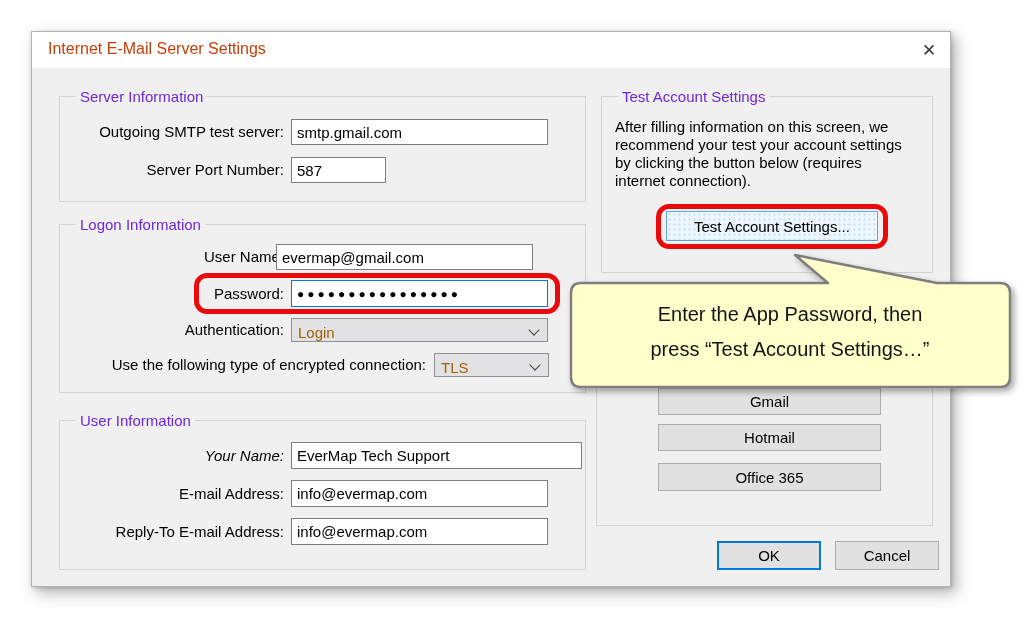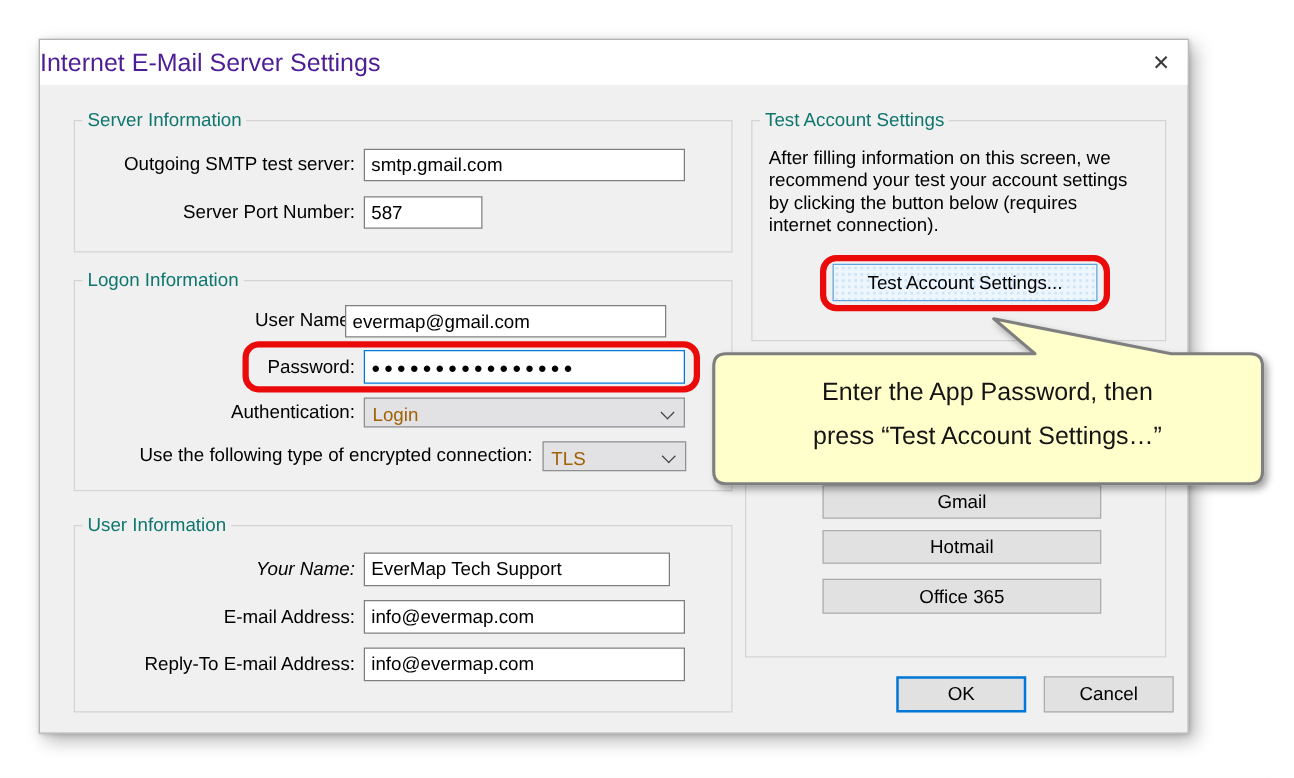--- a/index.html
+++ b/index.html
@@ -5,29 +5,29 @@
   * { margin:0; padding:0; box-sizing:border-box; }
   html,body { background:#ffffff; }
   body { font-family:"Liberation Sans", sans-serif; }
   #stage { position:relative; width:1035px; height:622px; background:#ffffff; overflow:hidden; }
 
   
   .dialog { position:absolute; left:31px; top:31px; width:920px; height:556px;
             background:#f0f0f0; border:1px solid #b3b3b3;
             box-shadow:5px 6px 14px rgba(0,0,0,0.30), 1px 1px 4px rgba(0,0,0,0.18); }
   .titlebar { position:absolute; left:0; top:0; width:100%; height:36px; background:#ffffff; }
-  .title { position:absolute; left:0; top:8px; font-size:20px; color:#4c1d95; }
+  .title { position:absolute; left:16px; top:8px; font-size:16px; color:#c2410c; }
   .close-btn { position:absolute; right:6px; top:3px; width:30px; height:30px;
                display:flex; align-items:center; justify-content:center;
                font-size:17px; color:#3c3c3c; cursor:pointer; font-weight:300; }
 
   
   .group { position:absolute; border:1px solid #d4d4d4; }
-  .group-legend { position:absolute; top:-9px; left:6px; background:#f0f0f0;
-                  padding:0 4px; font-size:15px; color:#0f766e; white-space:nowrap; }
+  .group-legend { position:absolute; top:-9px; left:16px; background:#f0f0f0;
+                  padding:0 4px; font-size:15px; color:#6d28d9; white-space:nowrap; }
 
   
   .lbl { position:absolute; font-size:15px; color:#000; text-align:right; white-space:nowrap; }
   .textfield { position:absolute; border:1px solid #7e7e7e; background:#fff;
                font-family:"Liberation Sans",sans-serif; font-size:15px; color:#000;
                padding:0 5px; outline:none; }
   .textfield.pwd { border:1px solid #0078d7; font-size:12px; font-weight:bold; letter-spacing:3px; }
   .combo { position:absolute; background:#e2e2e4; border:1px solid #8f8f94; font-size:15px;
            color:#a16207; padding:1px 24px 0 6px; display:flex; align-items:flex-end; cursor:default; }
   .chev { position:absolute; right:9px; top:7px; width:8px; height:8px;
@@ -94,21 +94,21 @@
     <div class="lbl" style="left:40px; top:321px; width:354px; line-height:24px;">Use the following type of encrypted connection:</div>
     <div class="combo" style="left:402px; top:321px; width:115px; height:24px;">
       <span>TLS</span>
       <span class="chev"></span>
     </div>
 
     <div class="group" style="left:27px; top:388px; width:527px; height:150px;">
       <span class="group-legend">User Information</span>
     </div>
     <div class="lbl" style="left:40px; top:410px; width:212px; line-height:27px;font-style:italic;">Your Name:</div>
-    <input class="textfield" style="left: 259px; top: 410px; width: 245px; height: 27px;" value="EverMap Tech Support">
+    <input class="textfield" style="left: 259px; top: 410px; width: 291px; height: 27px;" value="EverMap Tech Support">
     <div class="lbl" style="left:40px; top:448px; width:212px; line-height:27px;">E-mail Address:</div>
     <input class="textfield" style="left: 259px; top: 448px; width: 257px; height: 27px;" value="info@evermap.com">
     <div class="lbl" style="left:40px; top:486px; width:212px; line-height:27px;">Reply-To E-mail Address:</div>
     <input class="textfield" style="left: 259px; top: 486px; width: 257px; height: 27px;" value="info@evermap.com">
 
     <div class="group" style="left:569px; top:64px; width:332px; height:177px;">
       <span class="group-legend">Test Account Settings</span>
     </div>
     <div class="desc" style="left:583px; top:86px; width:316px;">After filling information on this screen, we
 recommend your test your account settings

